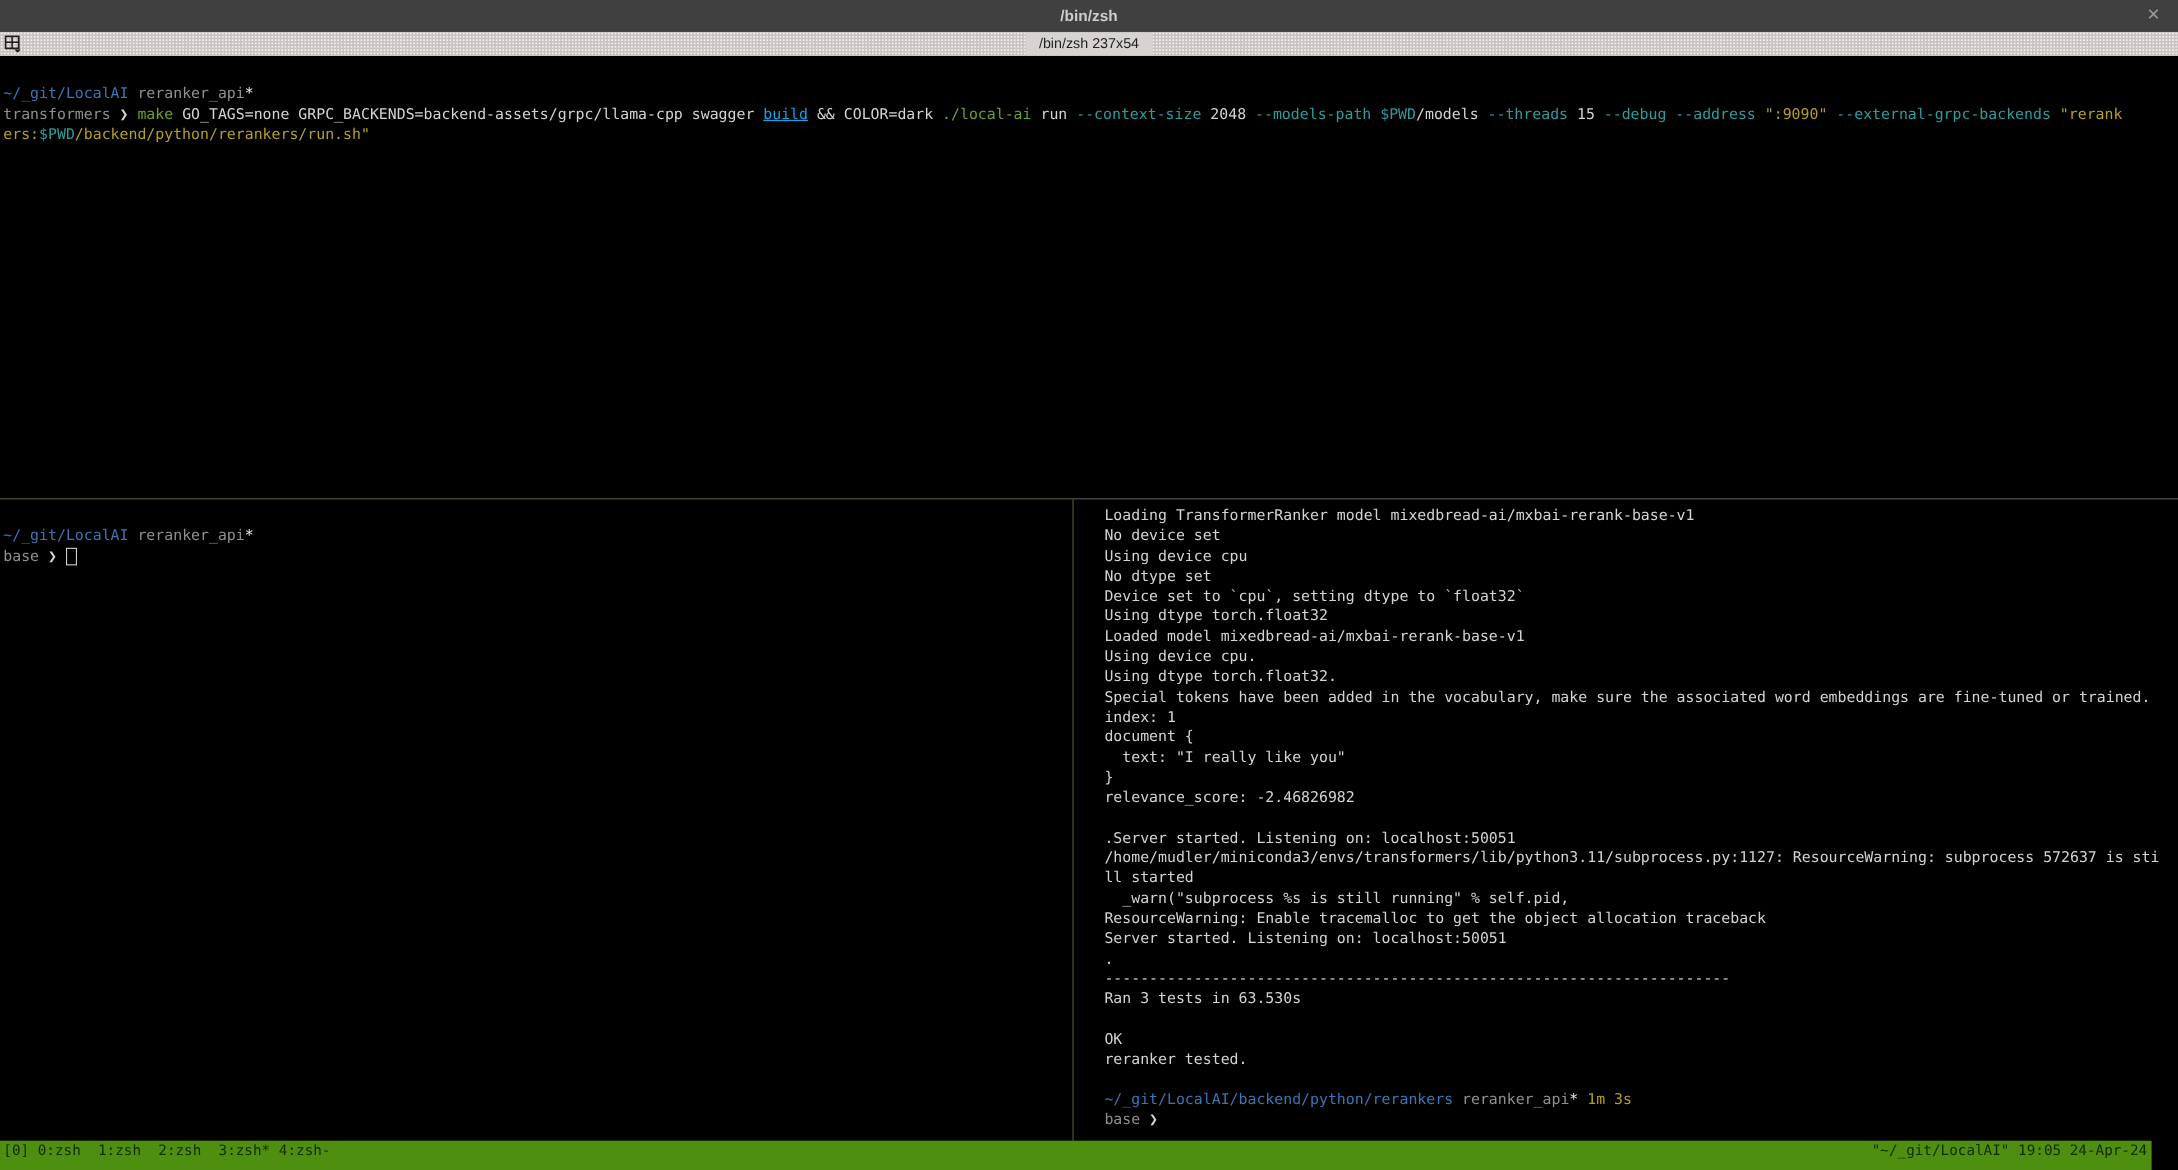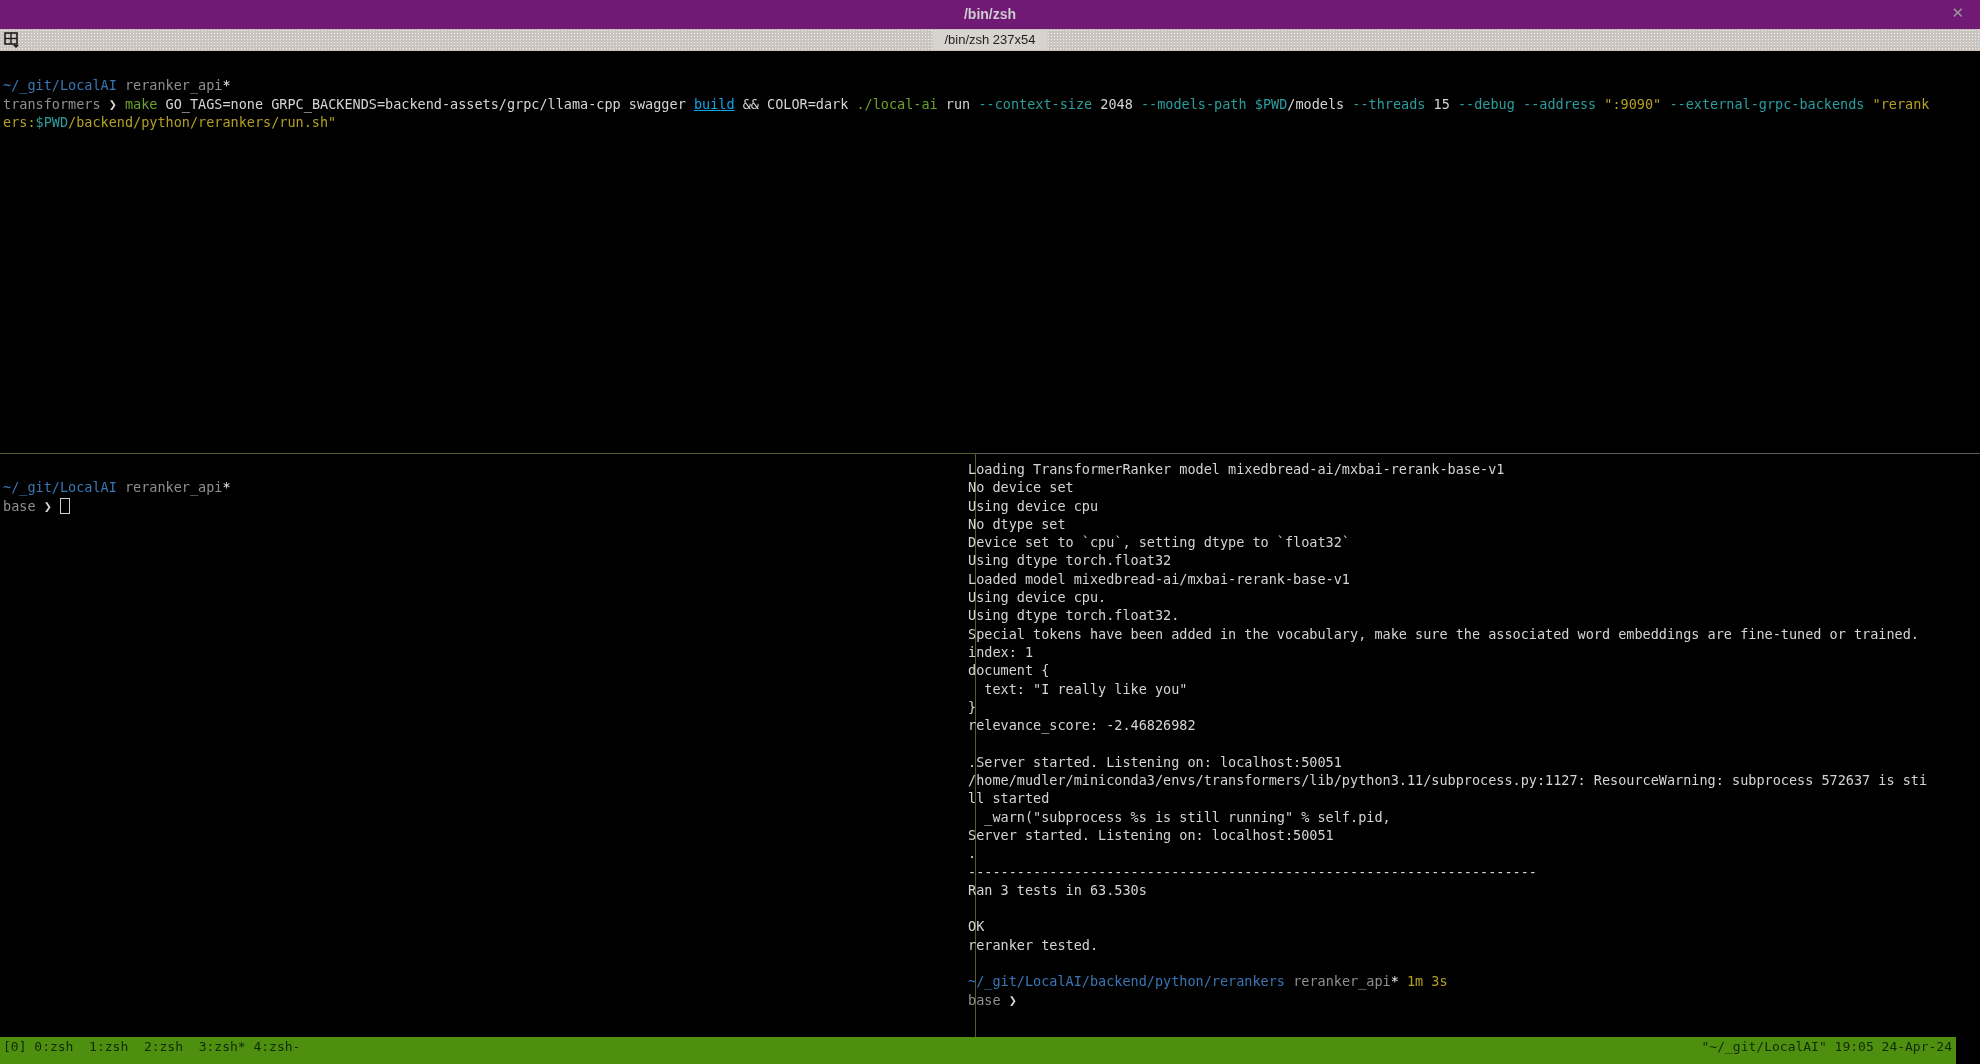--- a/index.html
+++ b/index.html
@@ -1,40 +1,40 @@
 <!DOCTYPE html>
 <html><head>
 <meta charset="utf-8">
 <style>
   html,body{margin:0;padding:0;background:#000;}
   body{width:1980px;height:1064px;overflow:hidden;position:relative;
        font-family:"DejaVu Sans Mono",monospace;}
 
   
-  .titlebar{position:absolute;left:0;top:0;width:1980px;height:29px;background:#701a75;}
+  .titlebar{position:absolute;left:0;top:0;width:1980px;height:29px;background:#404040;}
   .title{position:absolute;left:0;top:6px;width:100%;text-align:center;
          font:bold 14px "Liberation Sans",sans-serif;color:#cdcdcd;}
   .close{position:absolute;right:16px;top:4px;color:#9a9a9a;font:15px "DejaVu Sans",sans-serif;cursor:default;}
 
   .tabbar{position:absolute;left:0;top:29px;width:1980px;height:22px;
           background-color:#c9c4bf;
           background-image:radial-gradient(#f3f0ed 0.9px, rgba(0,0,0,0) 1px);
           background-size:3px 3px;}
   .tabicon{position:absolute;left:4px;top:3px;width:18px;height:16px;}
   .tab{position:absolute;left:50%;top:1px;transform:translateX(-50%);
        background:#d7d3cf;color:#1f1f1f;padding:2px 12px 3px 12px;
        font:13px "Liberation Sans",sans-serif;text-align:right;}
 
   
   .term{position:absolute;left:0;top:51px;width:1980px;height:1013px;background:#000;
         font-size:13.5px;padding-left:44px;}
   .pane{position:absolute;overflow:hidden;}
   .pane-top{left:3px;top:7px;width:1958px;}
   .pane-bl{left:3px;top:409px;width:966px;}
-  .pane-br{left:968px;top:409px;width:976px;}
+  .pane-br{left:1004px;top:409px;width:976px;}
   .tline{height:18.3px;line-height:18.3px;white-space:pre;}
 
   .hb1{position:absolute;left:0;top:402px;width:975px;height:1px;background:#575d2a;}
   .hb2{position:absolute;left:976px;top:402px;width:1004px;height:1px;background:#5d5d52;}
   .vb {position:absolute;left:975px;top:402px;width:1px;height:584px;background:#575d2a;}
 
   
   .c-d{color:#d4d4d4;}
   .c-w{color:#f0f0f0;}
   .c-g{color:#8f8f8f;}
@@ -111,20 +111,21 @@
       <div class="tline"><span class="c-d">index: 1</span></div>
       <div class="tline"><span class="c-d">document {</span></div>
       <div class="tline"><span class="c-d">  text: "I really like you"</span></div>
       <div class="tline"><span class="c-d">}</span></div>
       <div class="tline"><span class="c-d">relevance_score: -2.46826982</span></div>
       <div class="tline"><span class="c-d"></span></div>
       <div class="tline"><span class="c-d">.Server started. Listening on: localhost:50051</span></div>
       <div class="tline"><span class="c-d">/home/mudler/miniconda3/envs/transformers/lib/python3.11/subprocess.py:1127: ResourceWarning: subprocess 572637 is sti</span></div>
       <div class="tline"><span class="c-d">ll started</span></div>
       <div class="tline"><span class="c-d">  _warn("subprocess %s is still running" % self.pid,</span></div>
+      <div class="tline"><span class="c-d">ResourceWarning: Enable tracemalloc to get the object allocation traceback</span></div>
       <div class="tline"><span class="c-d">Server started. Listening on: localhost:50051</span></div>
       <div class="tline"><span class="c-d">.</span></div>
       <div class="tline"><span class="c-d">----------------------------------------------------------------------</span></div>
       <div class="tline"><span class="c-d">Ran 3 tests in 63.530s</span></div>
       <div class="tline"><span class="c-d"></span></div>
       <div class="tline"><span class="c-d">OK</span></div>
       <div class="tline"><span class="c-d">reranker tested.</span></div>
       <div class="tline"><span class="c-d"></span></div>
       <div class="tline"><span class="c-b">~/_git/LocalAI/backend/python/rerankers</span><span class="c-d"> </span><span class="c-g">reranker_api</span><span class="c-w">*</span><span class="c-d"> </span><span class="c-y">1m 3s</span></div>
       <div class="tline"><span class="c-g">base</span><span class="c-d"> ❯</span></div>

